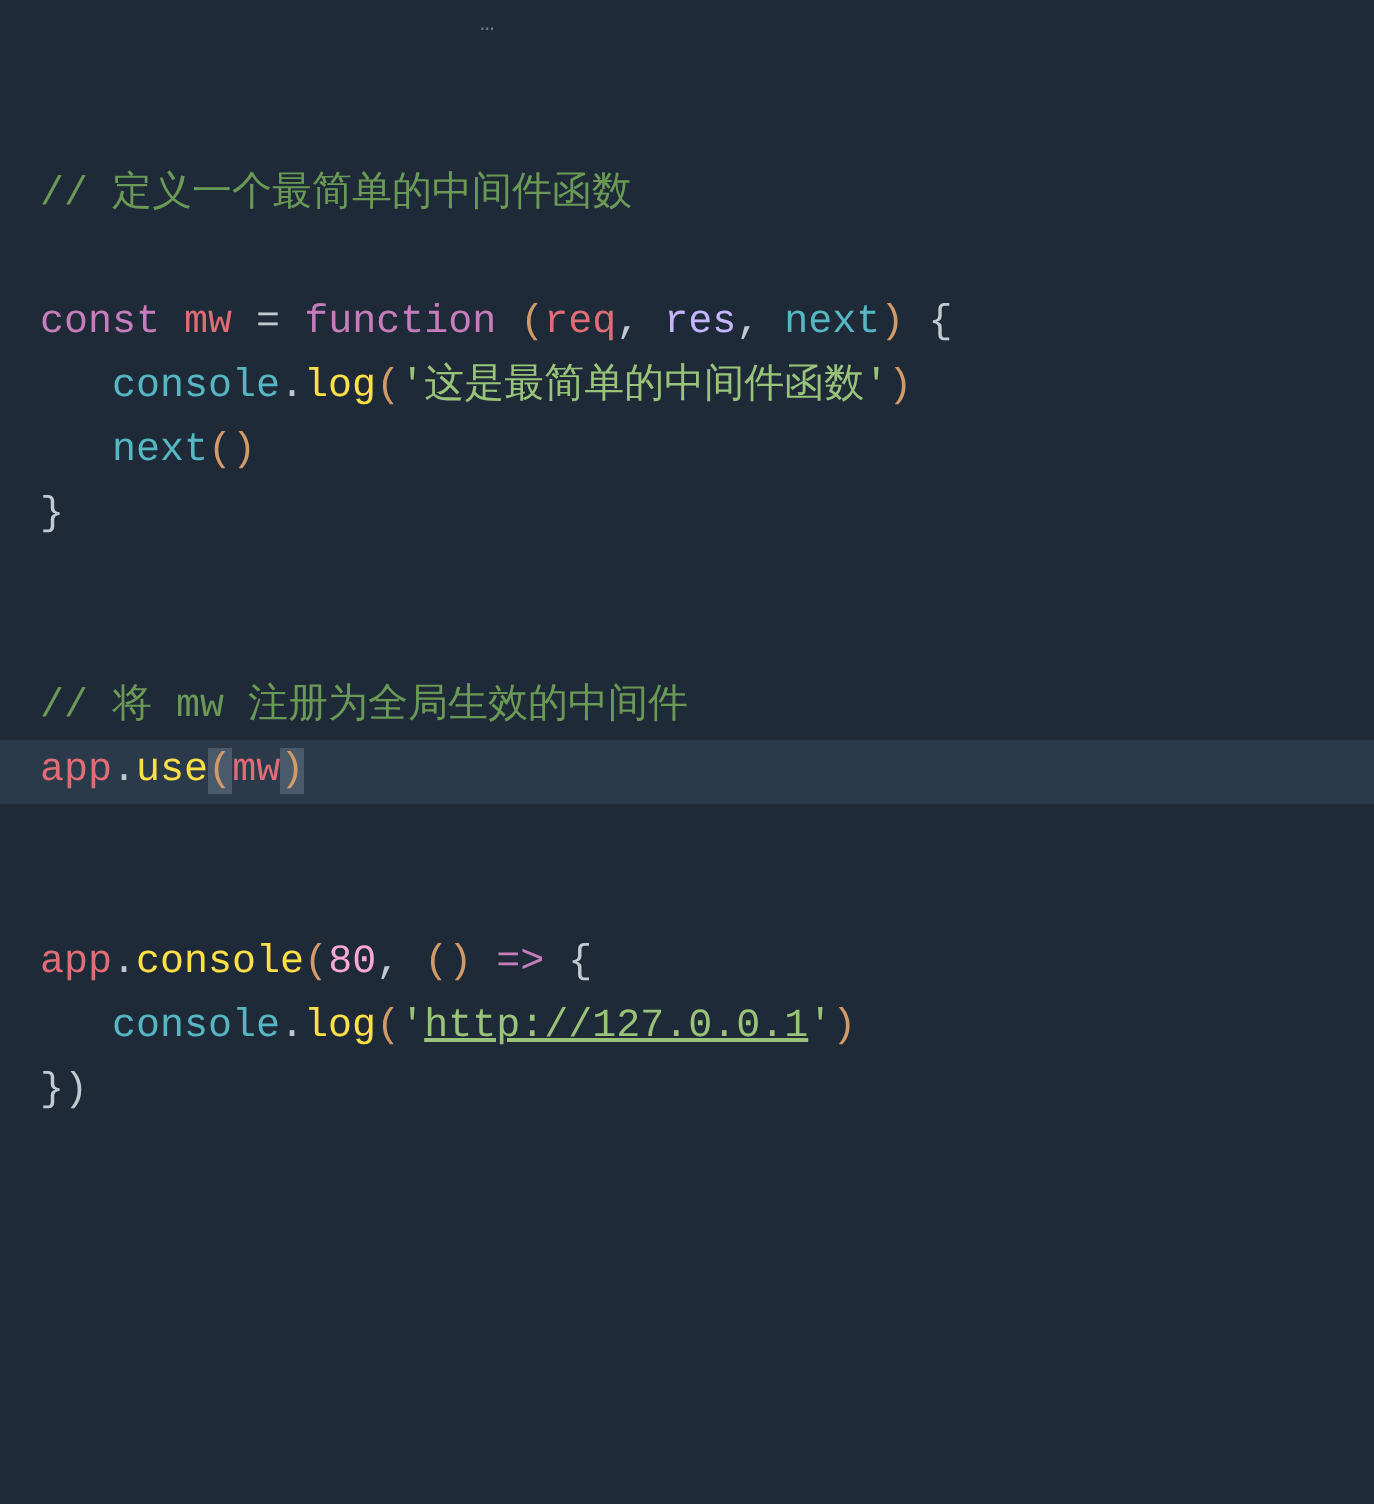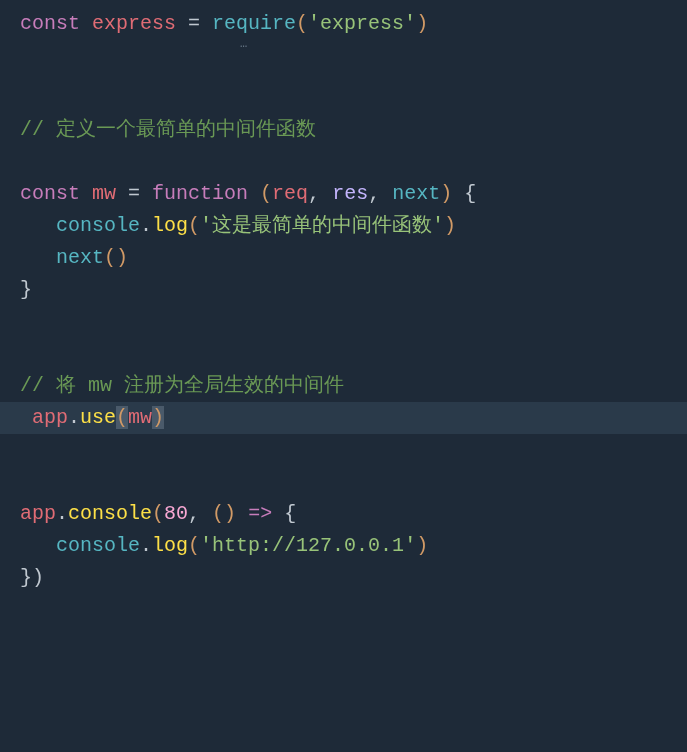--- a/index.html
+++ b/index.html
@@ -25,44 +25,43 @@
     .paren { color: #d19a66; }
     .string { color: #98c379; }
     .comment { color: #6a9955; }
     .param-req { color: #e06c75; }
     .param-res { color: #c4b5fd; }
     .param-next { color: #56b6c2; }
     .number { color: #f9a8d4; }
     .arrow { color: #c77dbb; }
     .dot { color: #c0c8d0; }
     .method { color: #fde047; }
-    .underline { }
+    .underline { text-decoration: underline; }
     .highlight-line {
       background: #2a3a4a;
       margin-left: -20px;
       margin-right: -20px;
-      padding-left: 32px;
+      padding-left: 20px;
       padding-right: 20px;
     }
     .selection {
       background: #4a5a6a;
     }
     .dots-hint {
       font-size: 12px;
       color: #6a7a8a;
       margin-left: 220px;
       line-height: 0.8;
     }
   </style>
 </head>
 <body>
 
 <div>
 
-<div class="code-line"><span class="keyword">const</span> <span class="variable">express</span><span class="operator"> = </span><span class="function">require</span><span class="paren">(</span><span class="string">'express'</span><span class="paren">)</span></div>
 
 <div class="dots-hint">…</div>
 
 
 <div class="code-line">&nbsp;</div>
 <div class="code-line">&nbsp;</div>
 
 <div class="code-line"><span class="comment">//</span><span class="comment"> 定义一个最简单的中间件函数</span></div>
 
 <div class="code-line">&nbsp;</div>

